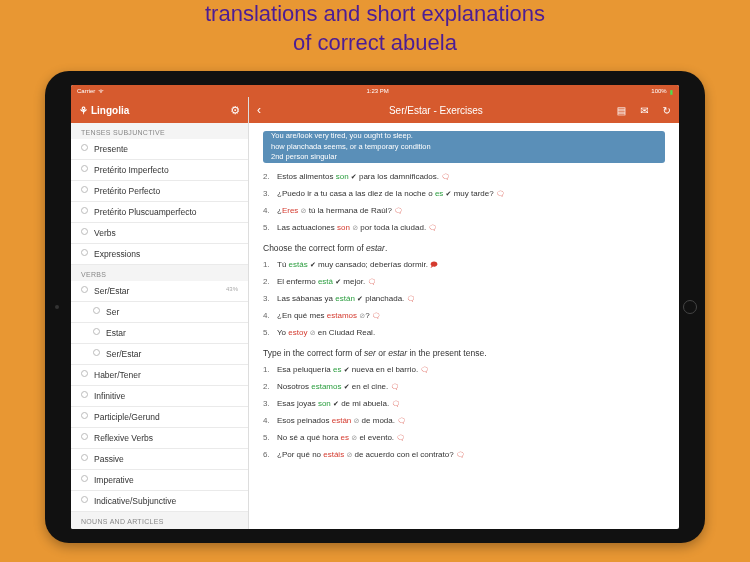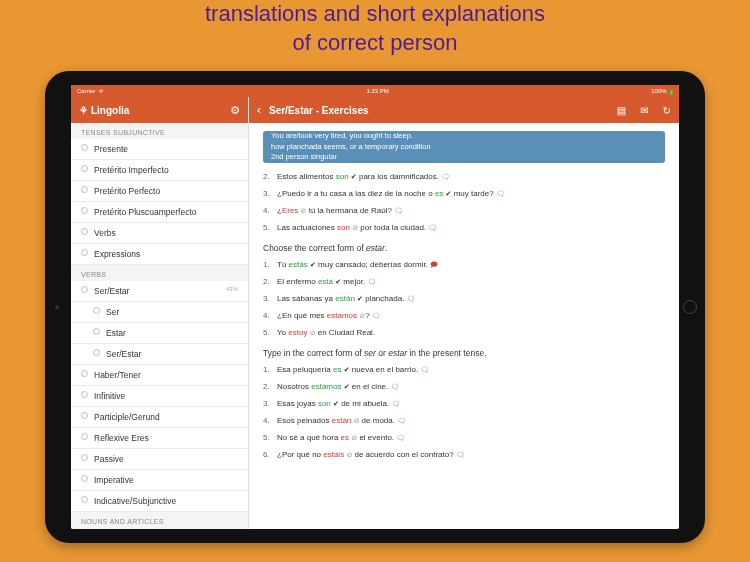--- a/index.html
+++ b/index.html
@@ -17,40 +17,40 @@
 .logo{font-size:10px;font-weight:600;display:flex;align-items:center;gap:3px}
 .gear{font-size:11px}
 .section-header{font-size:7px;color:#888;padding:6px 10px 3px;letter-spacing:.3px;font-weight:500}
 .nav-item{display:flex;align-items:flex-start;padding:5px 10px;font-size:8.5px;color:#333;border-bottom:1px solid #eaeaea;background:#fff;gap:6px}
 .nav-item.sub{padding-left:22px}
 .ring{width:7px;height:7px;border:1px solid #bbb;border-radius:50%;flex-shrink:0}
 .pct{margin-left:auto;font-size:6px;color:#aaa}
 .main{flex:1;display:flex;flex-direction:column;overflow:hidden}
 .mn-header{height:26px;background:#d65a2e;display:flex;align-items:center;padding:0 8px;color:#fff;gap:8px}
 .back{font-size:12px}
-.title{font-size:10px;font-weight:700;flex:1;text-align:left}
+.title{font-size:10px;font-weight:400;flex:1;text-align:center}
 .hicon{font-size:10px;margin-left:6px}
 .content{flex:1;padding:8px 14px;overflow:hidden;font-size:8px;color:#333}
 .tooltip{background:#5a8fb8;color:#fff;padding:0 8px;border-radius:3px;font-size:7.5px;line-height:1.4;margin-bottom:6px}
 .exercise-line{padding:2px 0 3px;font-size:8px;line-height:1.5;display:flex;gap:4px}
 .num{color:#666;width:10px;flex-shrink:0}
 .instruction{font-weight:400;font-size:8.5px;margin:6px 0 4px}
 .green{color:#2a9d3e}
 .red{color:#d43a2e}
 .check{color:#333;font-size:7px}
 .bubble{color:#d43a2e;font-size:7px}
 .bubble.filled{color:#d43a2e}
 .circle-x{color:#999;font-size:7px}
 em{font-style:italic}
 </style>
 </head>
 <body>
 
 <div class="promo">
-  <span>translations and short explanations</span><br><span>of correct person</span>
+  <span>translations and short explanations</span><br><span>of correct abuela</span>
 </div>
 
 <div class="tablet">
   <div class="camera"></div>
   <div class="home-btn"></div>
   <div class="screen">
     <div class="statusbar">
       <div class="sb-left">
         <span>Carrier</span>
         <span>ᯤ</span>
@@ -121,21 +121,21 @@
             <div class="nav-item">
               <span class="ring"></span>
               <span>Infinitive</span>
             </div>
             <div class="nav-item">
               <span class="ring"></span>
               <span>Participle/Gerund</span>
             </div>
             <div class="nav-item">
               <span class="ring"></span>
-              <span>Reflexive Eres</span>
+              <span>Reflexive Verbs</span>
             </div>
             <div class="nav-item">
               <span class="ring"></span>
               <span>Passive</span>
             </div>
             <div class="nav-item">
               <span class="ring"></span>
               <span>Imperative</span>
             </div>
             <div class="nav-item">

